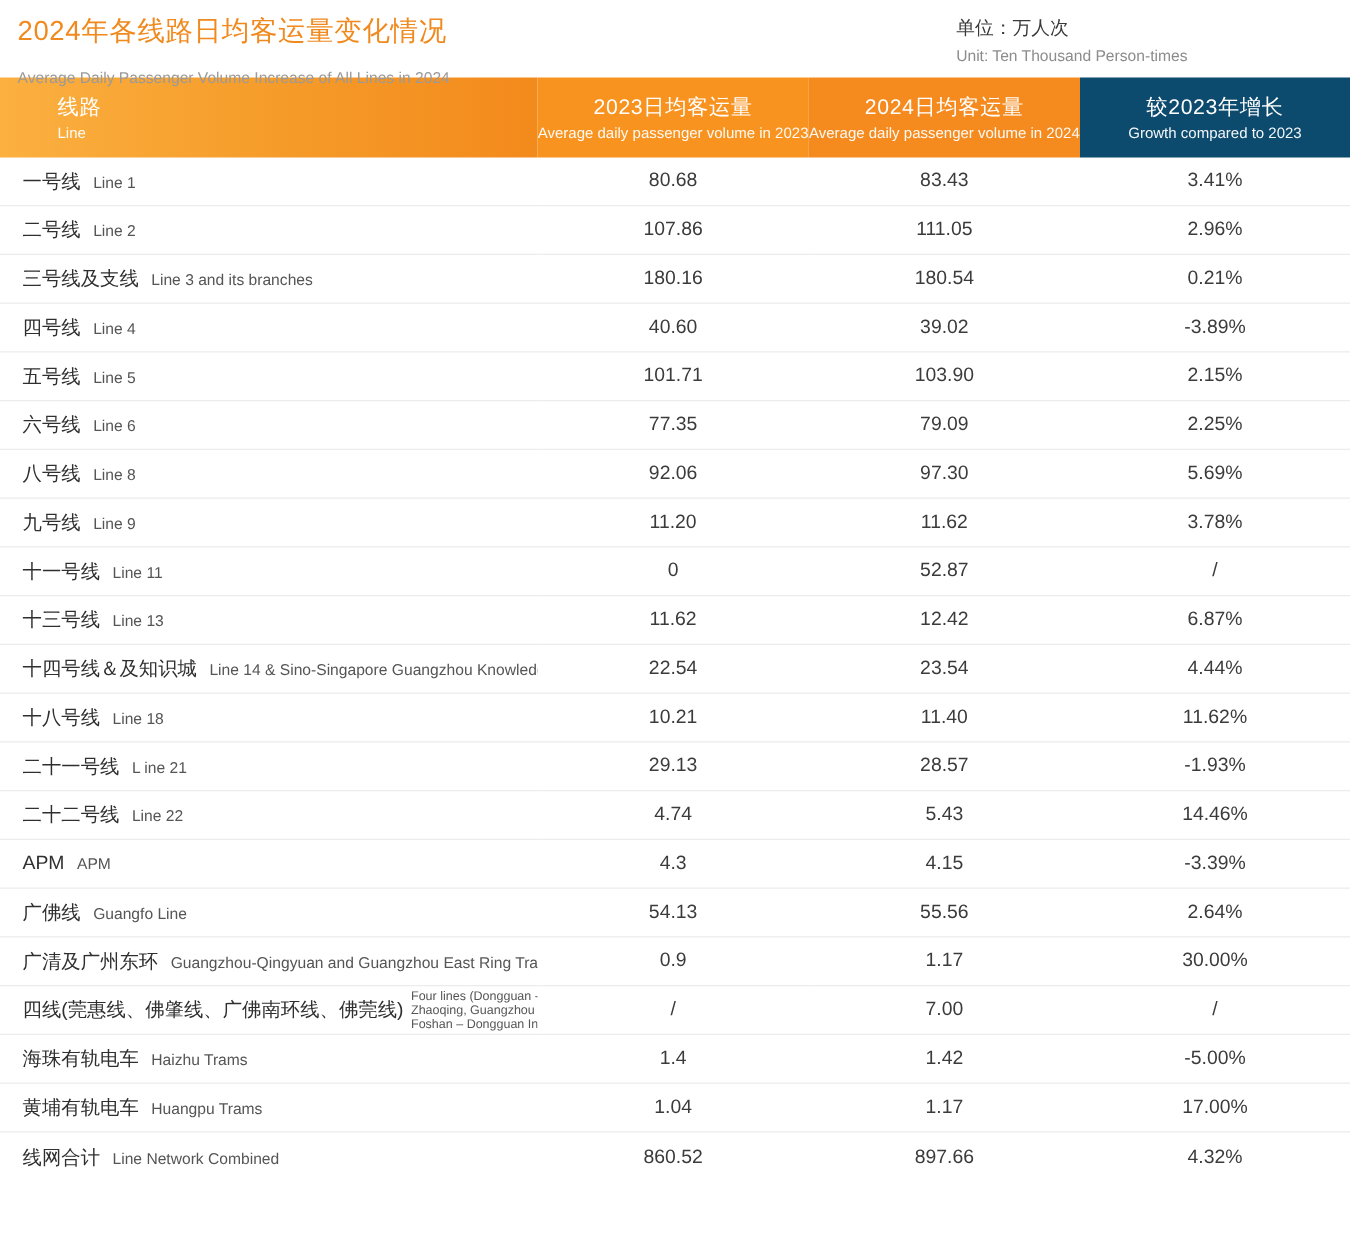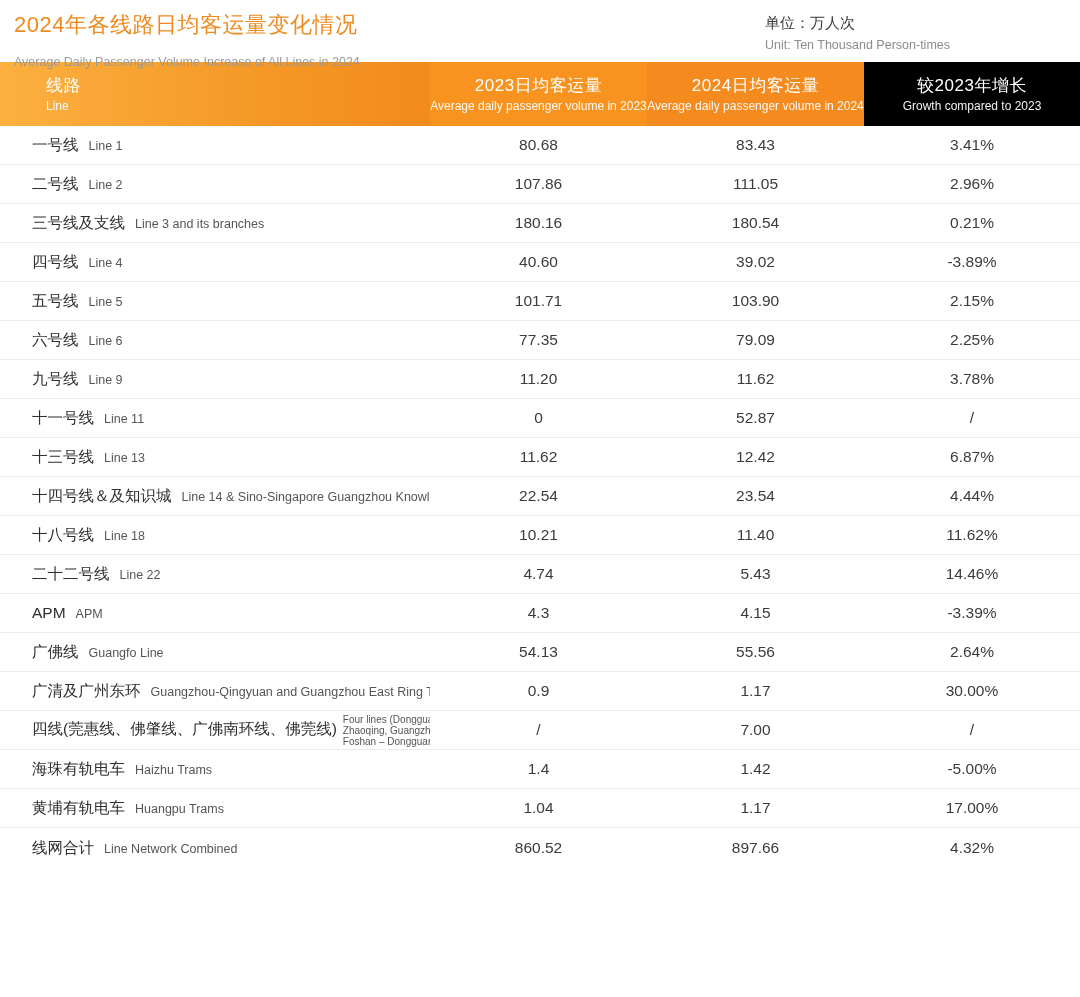--- a/index.html
+++ b/index.html
@@ -88,21 +88,21 @@
     text-align: left;
     padding-left: 46px;
   }
   th.h-v2023 {
     background: #f7931e;
   }
   th.h-v2024 {
     background: #f58b1f;
   }
   th.h-growth {
-    background: #000000;
+    background: #0c4a6e;
   }
   .hz {
     font-size: 17px;
     line-height: 22px;
     letter-spacing: 0.5px;
   }
   .he {
     font-size: 12px;
     line-height: 15px;
     opacity: 0.95;
@@ -113,21 +113,21 @@
     border-bottom: 1px solid #ececec;
   }
   tbody td {
     padding: 0;
     height: 38px;
     font-size: 15px;
     color: #3b3b3b;
     vertical-align: middle;
   }
   td.cell-line {
-    padding-left: 32px;
+    padding-left: 18px;
     white-space: nowrap;
     overflow: hidden;
   }
   .ln-zh {
     font-size: 15.5px;
     color: #2f2f2f;
   }
   .ln-en {
     font-size: 12.5px;
     color: #555555;
@@ -227,20 +227,26 @@
           <td class="num">103.90</td>
           <td class="num">2.15%</td>
         </tr>
         <tr>
           <td class="cell-line"><span class="ln-zh">六号线</span><span class="ln-en">Line 6</span></td>
           <td class="num">77.35</td>
           <td class="num">79.09</td>
           <td class="num">2.25%</td>
         </tr>
         <tr>
+          <td class="cell-line"><span class="ln-zh">八号线</span><span class="ln-en">Line 8</span></td>
+          <td class="num">92.06</td>
+          <td class="num">97.30</td>
+          <td class="num">5.69%</td>
+        </tr>
+        <tr>
           <td class="cell-line"><span class="ln-zh">九号线</span><span class="ln-en">Line 9</span></td>
           <td class="num">11.20</td>
           <td class="num">11.62</td>
           <td class="num">3.78%</td>
         </tr>
         <tr>
           <td class="cell-line"><span class="ln-zh">十一号线</span><span class="ln-en">Line 11</span></td>
           <td class="num">0</td>
           <td class="num">52.87</td>
           <td class="num">/</td>
@@ -255,20 +261,26 @@
           <td class="cell-line"><span class="ln-zh">十四号线＆及知识城</span><span class="ln-en">Line 14 &amp; Sino-Singapore Guangzhou Knowledge City</span></td>
           <td class="num">22.54</td>
           <td class="num">23.54</td>
           <td class="num">4.44%</td>
         </tr>
         <tr>
           <td class="cell-line"><span class="ln-zh">十八号线</span><span class="ln-en">Line 18</span></td>
           <td class="num">10.21</td>
           <td class="num">11.40</td>
           <td class="num">11.62%</td>
+        </tr>
+        <tr>
+          <td class="cell-line"><span class="ln-zh">二十一号线</span><span class="ln-en">L ine 21</span></td>
+          <td class="num">29.13</td>
+          <td class="num">28.57</td>
+          <td class="num">-1.93%</td>
         </tr>
         <tr>
           <td class="cell-line"><span class="ln-zh">二十二号线</span><span class="ln-en">Line 22</span></td>
           <td class="num">4.74</td>
           <td class="num">5.43</td>
           <td class="num">14.46%</td>
         </tr>
         <tr>
           <td class="cell-line"><span class="ln-zh">APM</span><span class="ln-en">APM</span></td>
           <td class="num">4.3</td>

